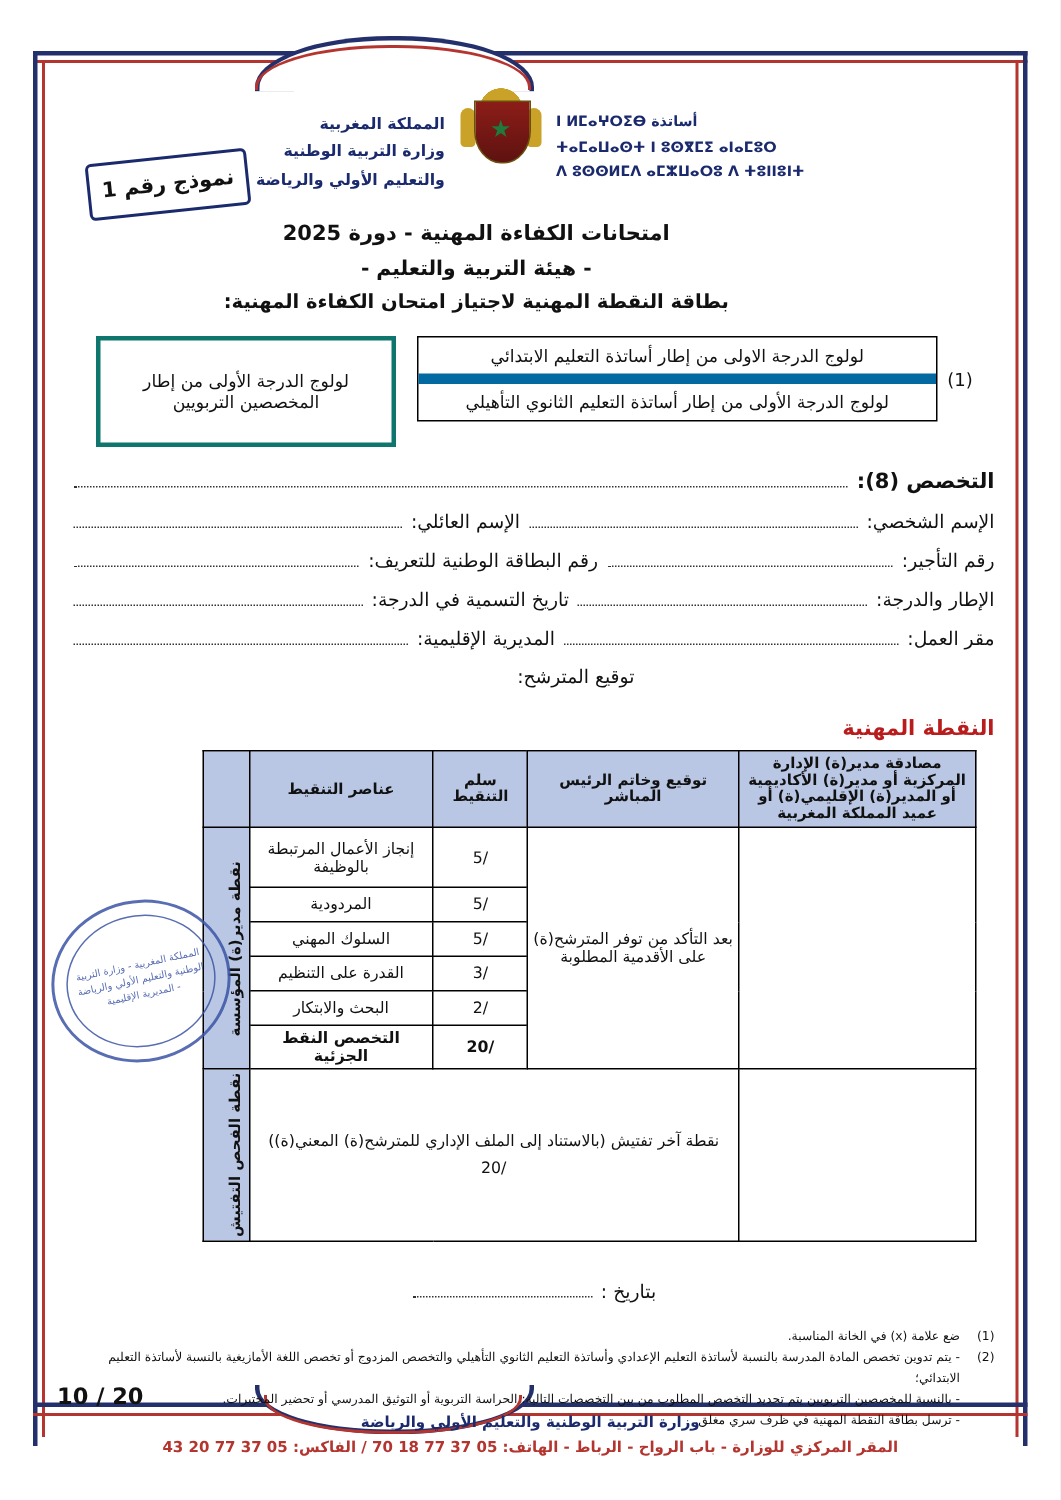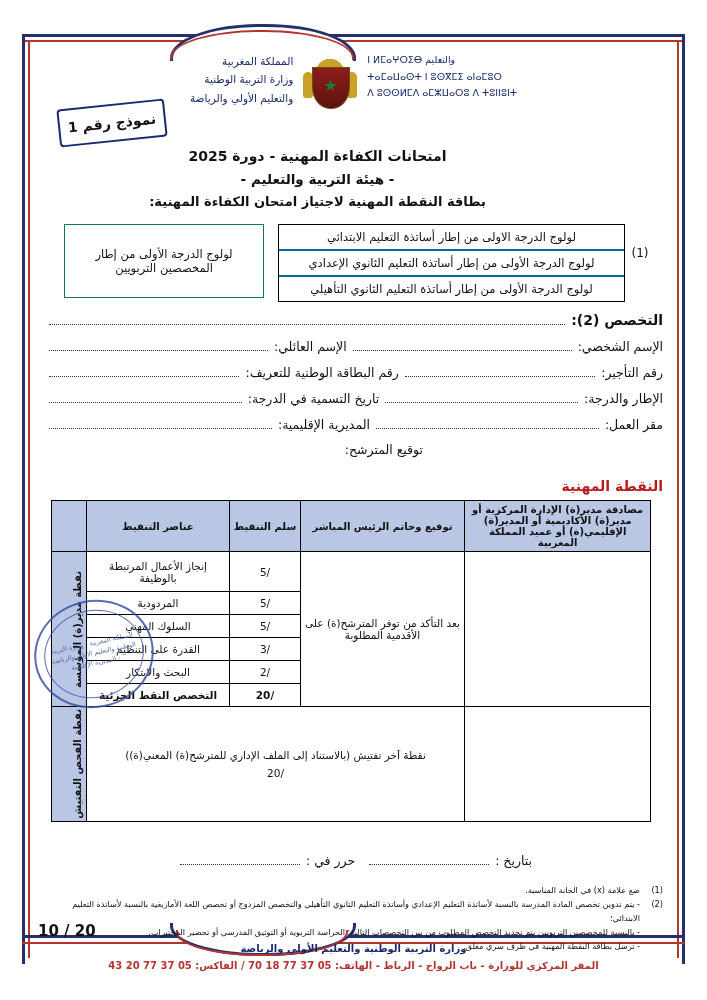--- a/index.html
+++ b/index.html
@@ -64,21 +64,21 @@
     border-bottom-left-radius:84px 24px;border-bottom-right-radius:84px 24px;
   }
 
   
   .header{
     position:absolute;top:52px;left:0;width:707px;text-align:center;
   }
   .hdr-rows{
     display:flex;flex-direction:row;justify-content:center;align-items:flex-start;gap:10px;
   }
-  .hdr-text{font-size:10.5px;color:#1a2a6c;line-height:1.75;font-weight:normal;direction:rtl;}
+  .hdr-text{font-size:10.5px;color:#1a2a6c;line-height:1.75;font-weight:bold;direction:rtl;margin-top:22px;}
   .hdr-text .ar{font-size:10.5px;}
   .hdr-text .tif{font-family:"DejaVu Sans",sans-serif;font-size:9.5px;}
   .emblem{
     width:54px;height:62px;position:relative;margin-top:2px;
   }
   .emblem .crown{
     position:absolute;top:0;left:13px;width:28px;height:16px;
     background:radial-gradient(circle at 50% 120%,#c9a227 0 60%,transparent 61%);
   }
   .emblem .shield{
@@ -114,47 +114,47 @@
   .titles{position:absolute;top:148px;left:0;width:635px;text-align:center;}
   .t1{font-size:14px;font-weight:bold;color:#111;margin-bottom:7px;}
   .t2{font-size:13.5px;font-weight:bold;color:#111;margin-bottom:7px;}
   .t3{font-size:13px;font-weight:bold;color:#111;}
 
   
   .grade-area{position:absolute;top:224px;right:52px;width:600px;display:flex;flex-direction:row;align-items:flex-start;}
   .num-1{width:30px;text-align:center;font-size:12px;color:#111;padding-top:22px;}
   .grade-table{border:1px solid #000;width:345px;}
   .grade-table div{
-    border-bottom:2px solid #0369a1;height:24px;line-height:24px;
+    border-bottom:7px solid #0369a1;height:24px;line-height:24px;
     font-size:11.5px;text-align:center;color:#111;
   }
   .grade-table div:last-child{border-bottom:none;}
   .spec-box{
-    margin-right:14px;border:1px solid #0f766e;width:200px;height:74px;
+    margin-right:14px;border:3px solid #0f766e;width:200px;height:74px;
     display:flex;align-items:center;justify-content:center;
     font-size:11.5px;color:#111;text-align:center;padding:0 4px;box-sizing:border-box;
   }
 
   
   .fields{position:absolute;top:312px;right:44px;width:620px;color:#111;}
   .fld-row{display:flex;flex-direction:row;align-items:baseline;margin-bottom:10px;font-size:12.5px;}
   .fld-strong{font-size:14px;font-weight:bold;}
   .fld-label{white-space:nowrap;}
   .dots{flex:1;border-bottom:1px dotted #333;margin:0 6px;height:12px;}
   .sign-row{margin-top:4px;font-size:12.5px;padding-right:240px;}
 
   
   .note-title{
     position:absolute;top:478px;right:44px;font-size:14px;font-weight:bold;color:#b91c1c;margin-left:47px;
   }
 
   
   .main-table{
     position:absolute;top:500px;right:56px;
-    width:600px;border-collapse:collapse;border-radius:30px;
+    width:516px;border-collapse:collapse;border-radius:30px;
   }
   .main-table td,.main-table th{
     border:1px solid #000;font-size:10.5px;color:#111;text-align:center;padding:2px 3px;
     vertical-align:middle;
   }
   .main-table thead td{background:#b9c7e4;font-weight:bold;height:46px;font-size:10px;}
   .vert{
     writing-mode:vertical-rl;
     text-orientation:mixed;
     transform:rotate(180deg);
@@ -226,21 +226,21 @@
   <div class="bot-band">
     <div class="bot-line b1"></div>
     <div class="bot-line b2"></div>
     <div class="bot-arc"></div>
     <div class="bot-arc2"></div>
   </div>
 
   <div class="header">
     <div class="hdr-rows">
       <div class="hdr-text" style="text-align:left;">
-        <div class="tif">والتعليم ⵏ ⵍⵎⴰⵖⵔⵉⴱ</div>
+        <div class="tif">أساتذة ⵏ ⵍⵎⴰⵖⵔⵉⴱ</div>
         <div class="tif">ⵜⴰⵎⴰⵡⴰⵙⵜ ⵏ ⵓⵙⴳⵎⵉ ⴰⵏⴰⵎⵓⵔ</div>
         <div class="tif">ⴷ ⵓⵙⵙⵍⵎⴷ ⴰⵎⵣⵡⴰⵔⵓ ⴷ ⵜⵓⵏⵏⵓⵏⵜ</div>
       </div>
       <div class="emblem">
         <div class="lions">
           <div class="lion l"></div>
           <div class="lion r"></div>
         </div>
         <div class="crown"></div>
         <div class="shield"></div>
@@ -259,29 +259,28 @@
   <div class="titles">
     <div class="t1">امتحانات الكفاءة المهنية - دورة 2025</div>
     <div class="t2">- هيئة التربية والتعليم -</div>
     <div class="t3">بطاقة النقطة المهنية لاجتياز امتحان الكفاءة المهنية:</div>
   </div>
 
   <div class="grade-area">
     <div class="num-1">(1)</div>
     <div class="grade-table">
       <div>لولوج الدرجة الاولى من إطار أساتذة التعليم الابتدائي</div>
-      <div>لولوج الدرجة الأولى من إطار أساتذة التعليم الثانوي الإعدادي</div>
       <div>لولوج الدرجة الأولى من إطار أساتذة التعليم الثانوي التأهيلي</div>
     </div>
     <div class="spec-box">لولوج الدرجة الأولى من إطار المخصصين التربويين</div>
   </div>
 
   <div class="fields">
     <div class="fld-row">
-      <span class="fld-label fld-strong">التخصص (2):</span>
+      <span class="fld-label fld-strong">التخصص (8):</span>
       <span class="dots"></span>
     </div>
 
     <div class="fld-row">
       <span class="fld-label">الإسم الشخصي:</span>
       <span class="dots"></span>
       <span class="fld-label">الإسم العائلي:</span>
       <span class="dots"></span>
     </div>
 
@@ -366,24 +365,20 @@
 
   <div class="stamp">
     <div class="stamp-inner">المملكة المغربية - وزارة التربية الوطنية والتعليم الأولي والرياضة - المديرية الإقليمية</div>
   </div>
 
   <div class="closing">
     <span class="seg">
       <span>بتاريخ :</span>
       <span class="dots"></span>
     </span>
-    <span class="seg">
-      <span>حرر في :</span>
-      <span class="dots"></span>
-    </span>
   </div>
 
   <div class="footnotes">
     <div class="ln">
       <span class="idx">(1)</span>
       <span>ضع علامة (x) في الخانة المناسبة.</span>
     </div>
     <div class="ln">
       <span class="idx">(2)</span>
       <span>- يتم تدوين تخصص المادة المدرسة بالنسبة لأساتذة التعليم الإعدادي وأساتذة التعليم الثانوي التأهيلي والتخصص المزدوج أو تخصص اللغة الأمازيغية بالنسبة لأساتذة التعليم الابتدائي؛</span>

